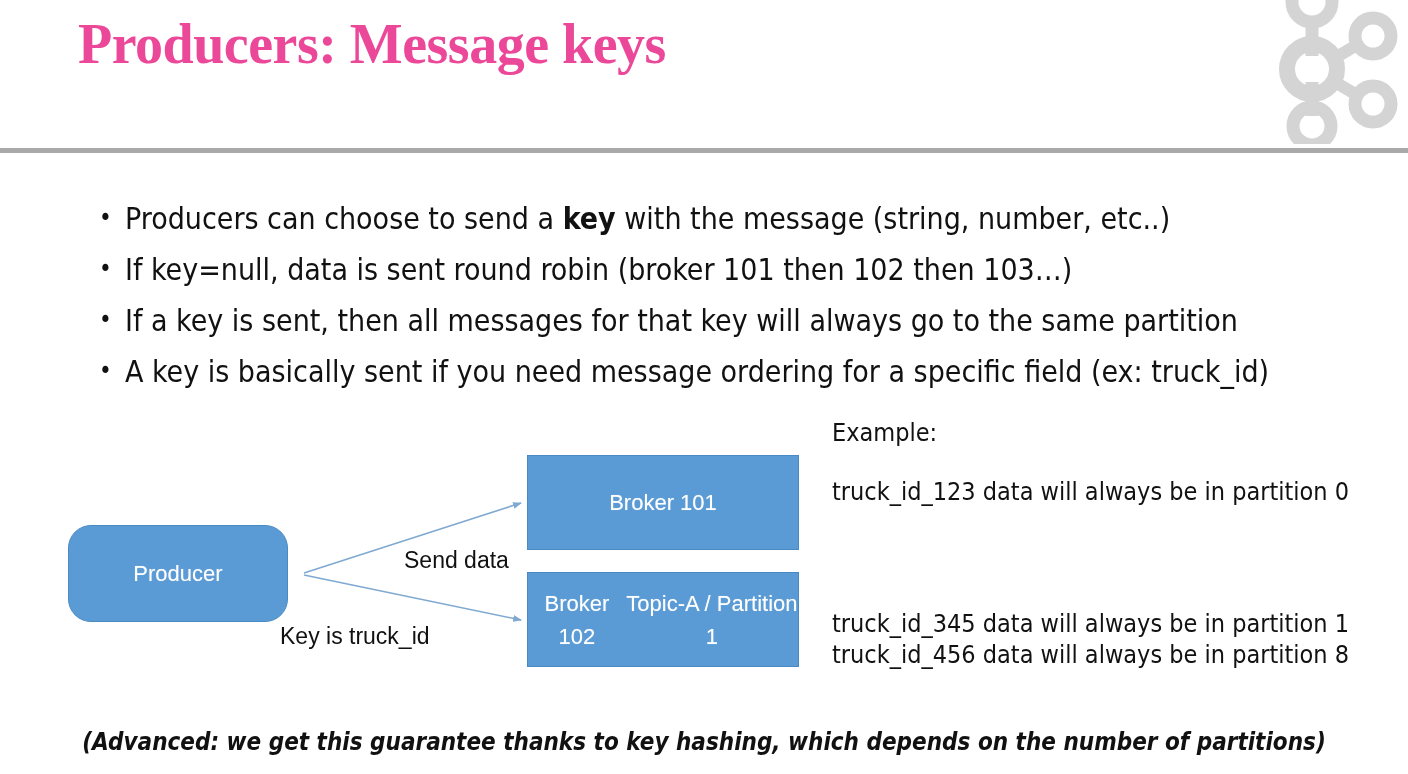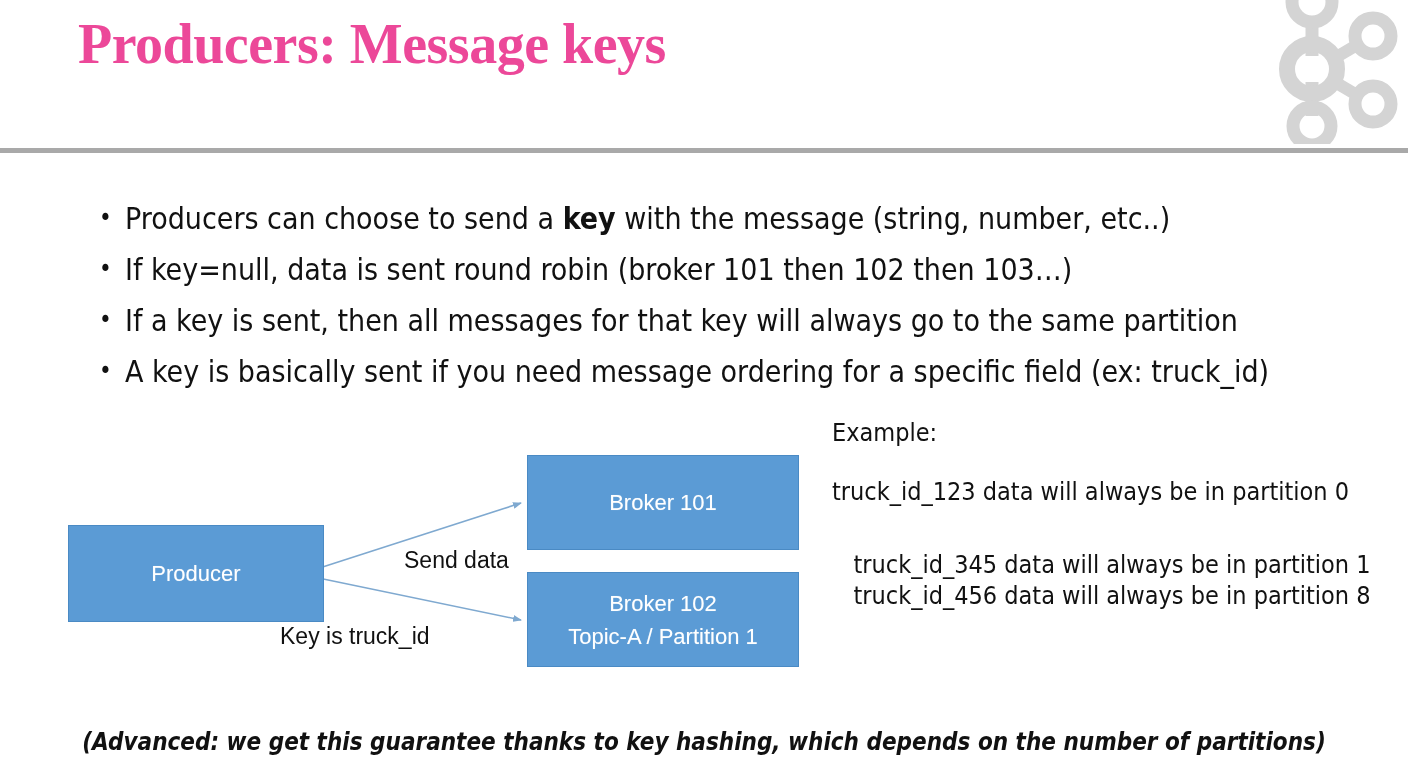--- a/index.html
+++ b/index.html
@@ -93,32 +93,33 @@
   .node-box {
     position: absolute;
     background: #5b9bd5;
     border: 1px solid #4a8ac4;
     box-sizing: border-box;
     color: #ffffff;
     font-family: "Liberation Sans", sans-serif;
     font-size: 22px;
     line-height: 33px;
     display: flex;
-    flex-direction: column;
+    flex-direction: row;
     align-items: center;
     justify-content: center;
     text-align: center;
     text-shadow: 0 0 1px rgba(255,255,255,0.35);
   }
 
   #producer-box {
     left: 68px;
     top: 135px;
-    width: 256px;
+    width: 220px;
     height: 97px;
+    border-radius: 23px;
   }
   #broker-101-box {
     left: 527px;
     top: 65px;
     width: 272px;
     height: 95px;
   }
   #broker-102-box {
     left: 527px;
     top: 182px;
@@ -157,21 +158,21 @@
     font-stretch: condensed;
     font-size: 25px;
     line-height: 30px;
     color: #111111;
     text-underline-offset: 3px;
     display: inline-block;
   }
   .example-group {
     margin-top: 28px;
   }
-  .example-group.second { margin-top: 42px; text-align: center; }
+  .example-group.second { margin-top: 101px; }
   .example-line {
     font-family: "DejaVu Sans Condensed", "Liberation Sans Narrow", "Liberation Sans", sans-serif;
     font-stretch: condensed;
     font-size: 25px;
     line-height: 31px;
     color: #111111;
     white-space: nowrap;
   }
 
   

